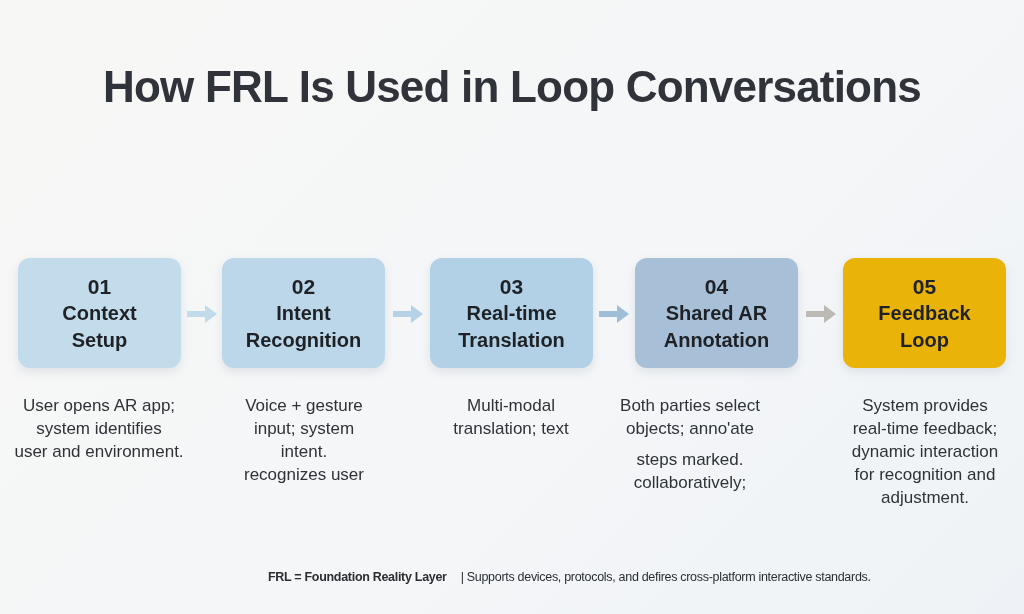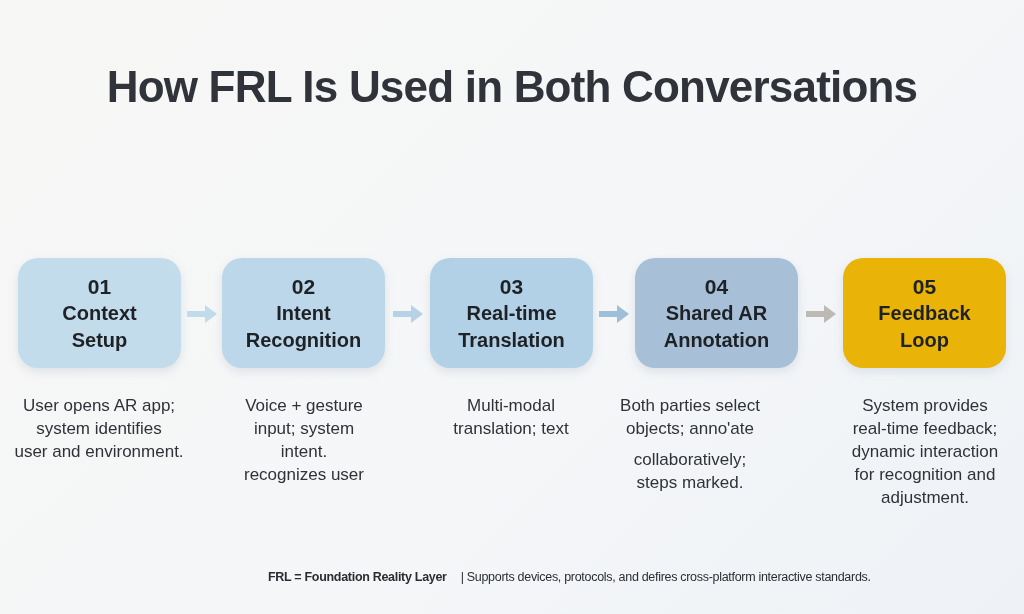--- a/index.html
+++ b/index.html
@@ -17,21 +17,21 @@
     font-size: 44px;
     font-weight: 700;
     letter-spacing: -0.8px;
     color: #30343a;
   }
   .steps { position: absolute; top: 258px; left: 0; width: 1024px; height: 110px; }
   .box {
     position: absolute;
     top: 0;
     width: 163px; height: 110px;
-    border-radius: 20px;
+    border-radius: 12px;
     display: flex; flex-direction: column; align-items: center; justify-content: center;
     text-align: center;
     box-shadow: 0 4px 10px rgba(120,140,160,0.18);
     color: #1e2226;
   }
   .box .num { font-size: 21px; font-weight: 700; line-height: 27px; }
   .box .name { font-size: 20px; font-weight: 700; line-height: 27px; }
   .arrow {
     position: absolute;
     top: 47px;
@@ -54,21 +54,21 @@
     color: #2a2e33;
     letter-spacing: -0.3px;
     white-space: nowrap;
   }
   .footer .bold { font-weight: 700; }
   .footer .sep { margin-left: 14px; }
 </style>
 </head>
 <body>
 
-<div class="title">How FRL Is Used in Both Conversations</div>
+<div class="title">How FRL Is Used in Loop Conversations</div>
 
 <div class="steps">
   <div class="box" style="left:18px;background:#c3dcec;">
     <div class="num">01</div>
     <div class="name">Context</div>
     <div class="name">Setup</div>
   </div>
   <svg class="arrow" style="left:187px;" viewBox="0 0 30 18">
     <path d="M0 6 H18 V0 L30 9 L18 18 V12 H0 Z" fill="#c2dbea"></path>
   </svg>
@@ -122,22 +122,22 @@
 
 <div class="desc" style="left:406px;">
   <div>Multi-modal</div>
   <div>translation; text</div>
 </div>
 
 <div class="desc" style="left:585px;">
   <div>Both parties select</div>
   <div>objects; anno'ate</div>
   <span class="gap"></span>
+  <div>steps marked.</div>
   <div>collaboratively;</div>
-  <div>steps marked.</div>
 </div>
 
 <div class="desc" style="left:820px;">
   <div>System provides</div>
   <div>real-time feedback;</div>
   <div>dynamic interaction</div>
   <div>for recognition and</div>
   <div>adjustment.</div>
 </div>
 

